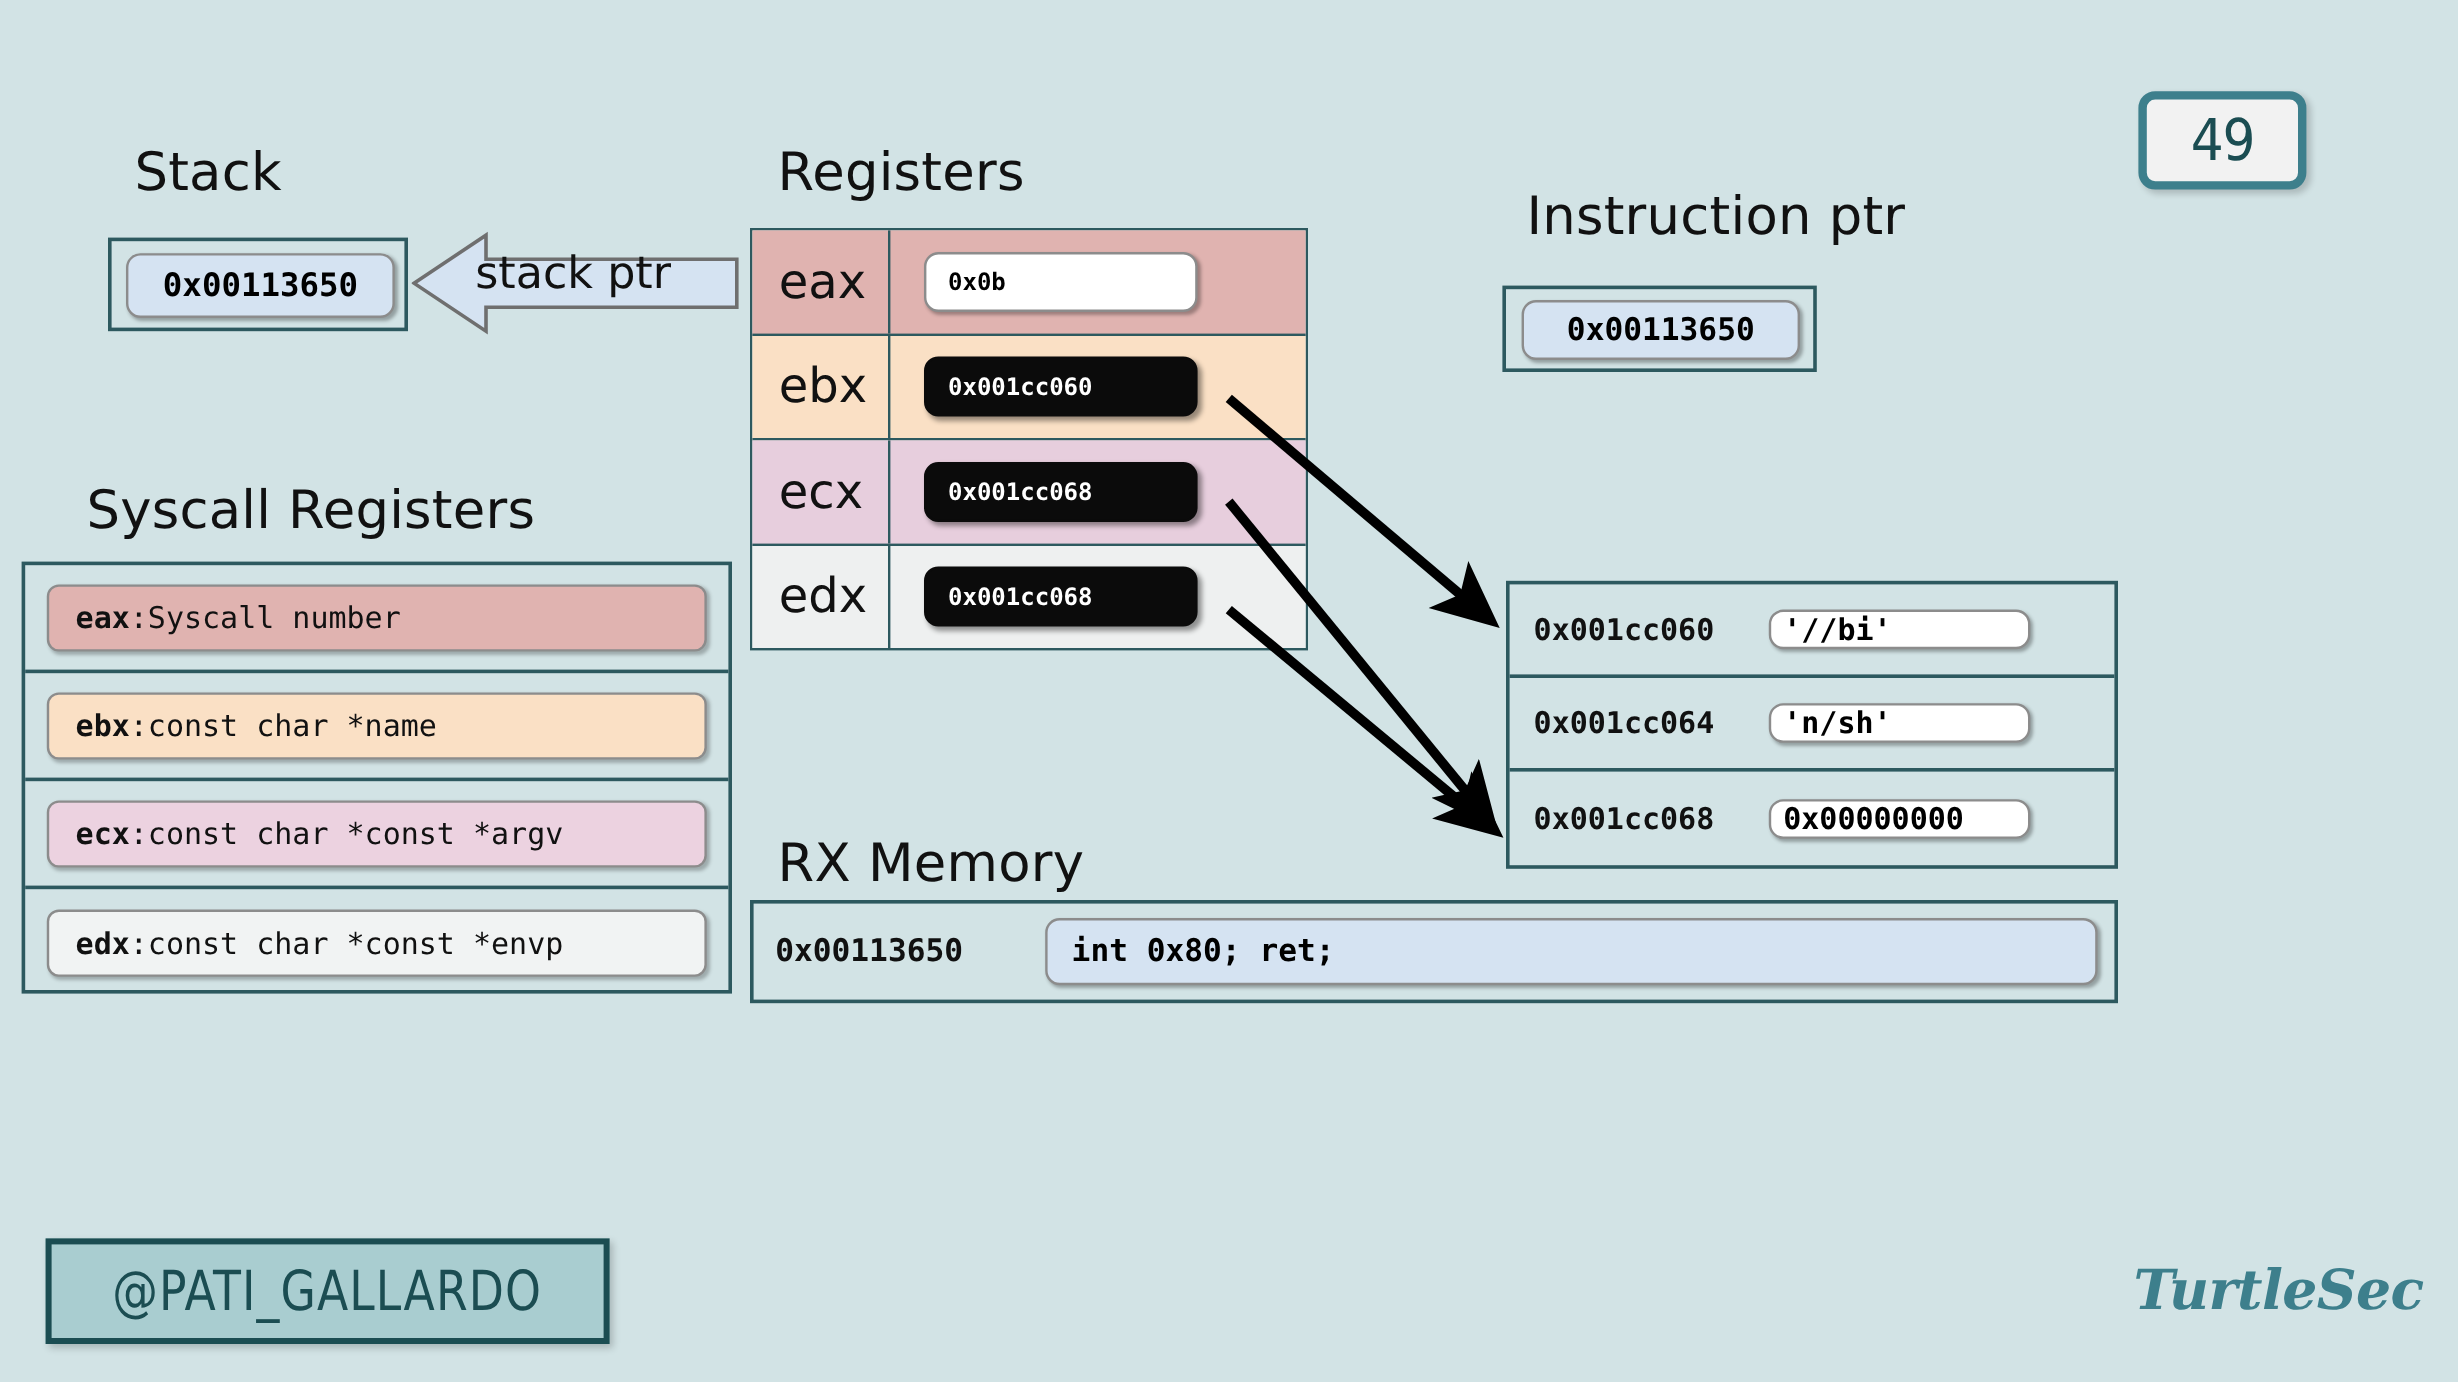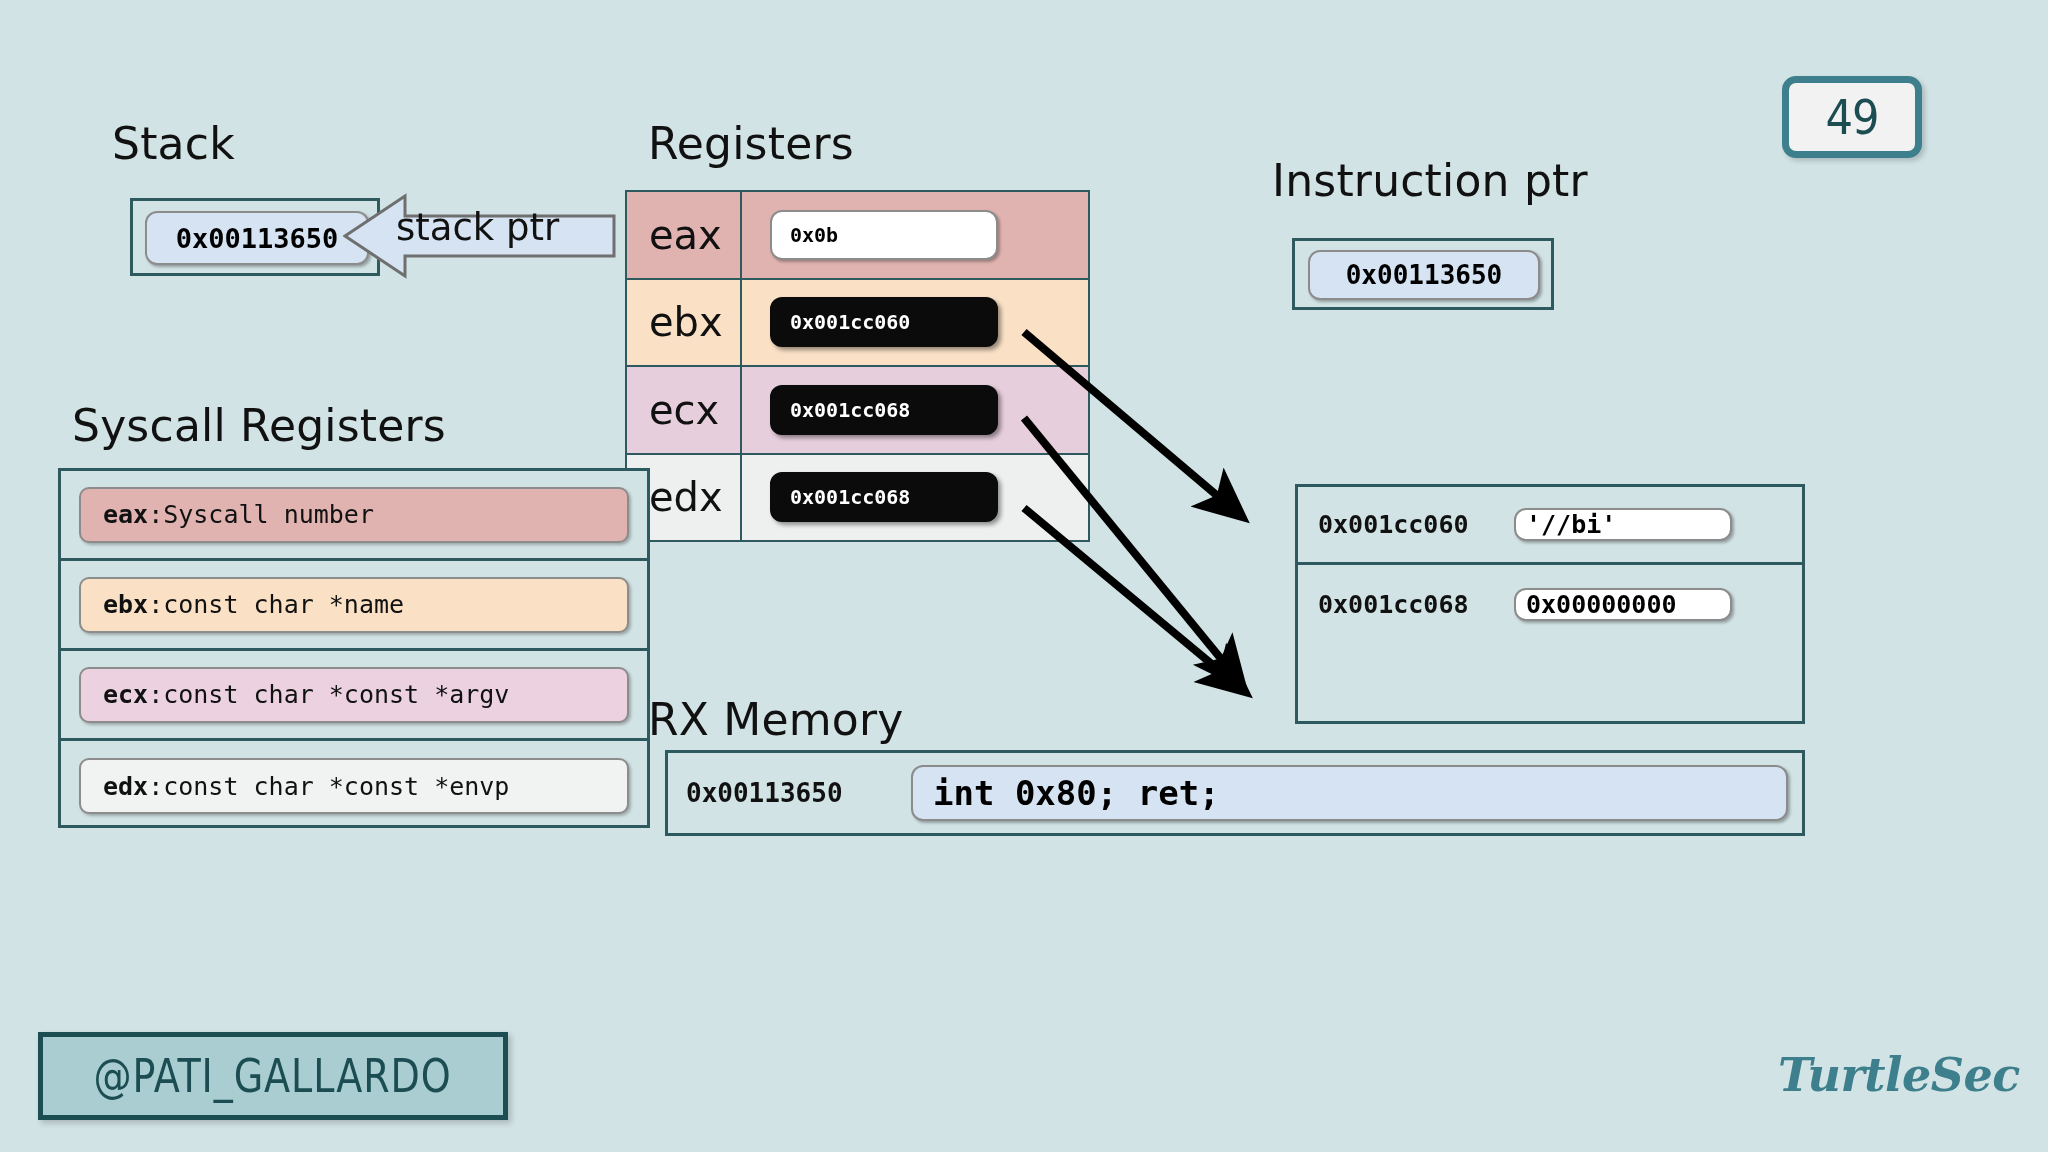--- a/index.html
+++ b/index.html
@@ -32,21 +32,20 @@
     color: #111111;
     white-space: nowrap;
     letter-spacing: 0.2px;
   }
 
   
   .frame {
     position: absolute;
     border: 3px solid #2d595f;
     background: #d2e3e5;
-    margin-left: 40px;
   }
 
   
   .chip {
     display: flex;
     align-items: center;
     border-radius: 12px;
     font-family: "DejaVu Sans Mono", monospace;
     font-weight: bold;
     white-space: nowrap;
@@ -269,21 +268,21 @@
     color: #111;
     width: 225px;
     white-space: nowrap;
   }
 
   #rx-instr {
     height: 56px;
     flex: 1;
     margin-right: 14px;
     padding: 0 20px;
-    font-size: 34px;
+    font-size: 26px;
     justify-content: flex-start;
   }
 
   
   #arrows-layer {
     position: absolute;
     left: 0; top: 0;
     width: 2048px; height: 1152px;
     pointer-events: none;
   }
@@ -440,20 +439,24 @@
   </div>
 
 
   <div class="frame" id="rw-frame">
 
     <div class="rw-row">
       <div class="rw-addr">0x001cc060</div>
       <div class="chip chip-white rw-chip">'//bi'</div>
     </div>
 
+    <div class="rw-row">
+      <div class="rw-addr">0x001cc064</div>
+      <div class="chip chip-white rw-chip">'n/sh'</div>
+    </div>
 
     <div class="rw-row">
       <div class="rw-addr">0x001cc068</div>
       <div class="chip chip-white rw-chip">0x00000000</div>
     </div>
 
   </div>
 
   <div class="heading" id="rx-heading">RX Memory</div>
 

